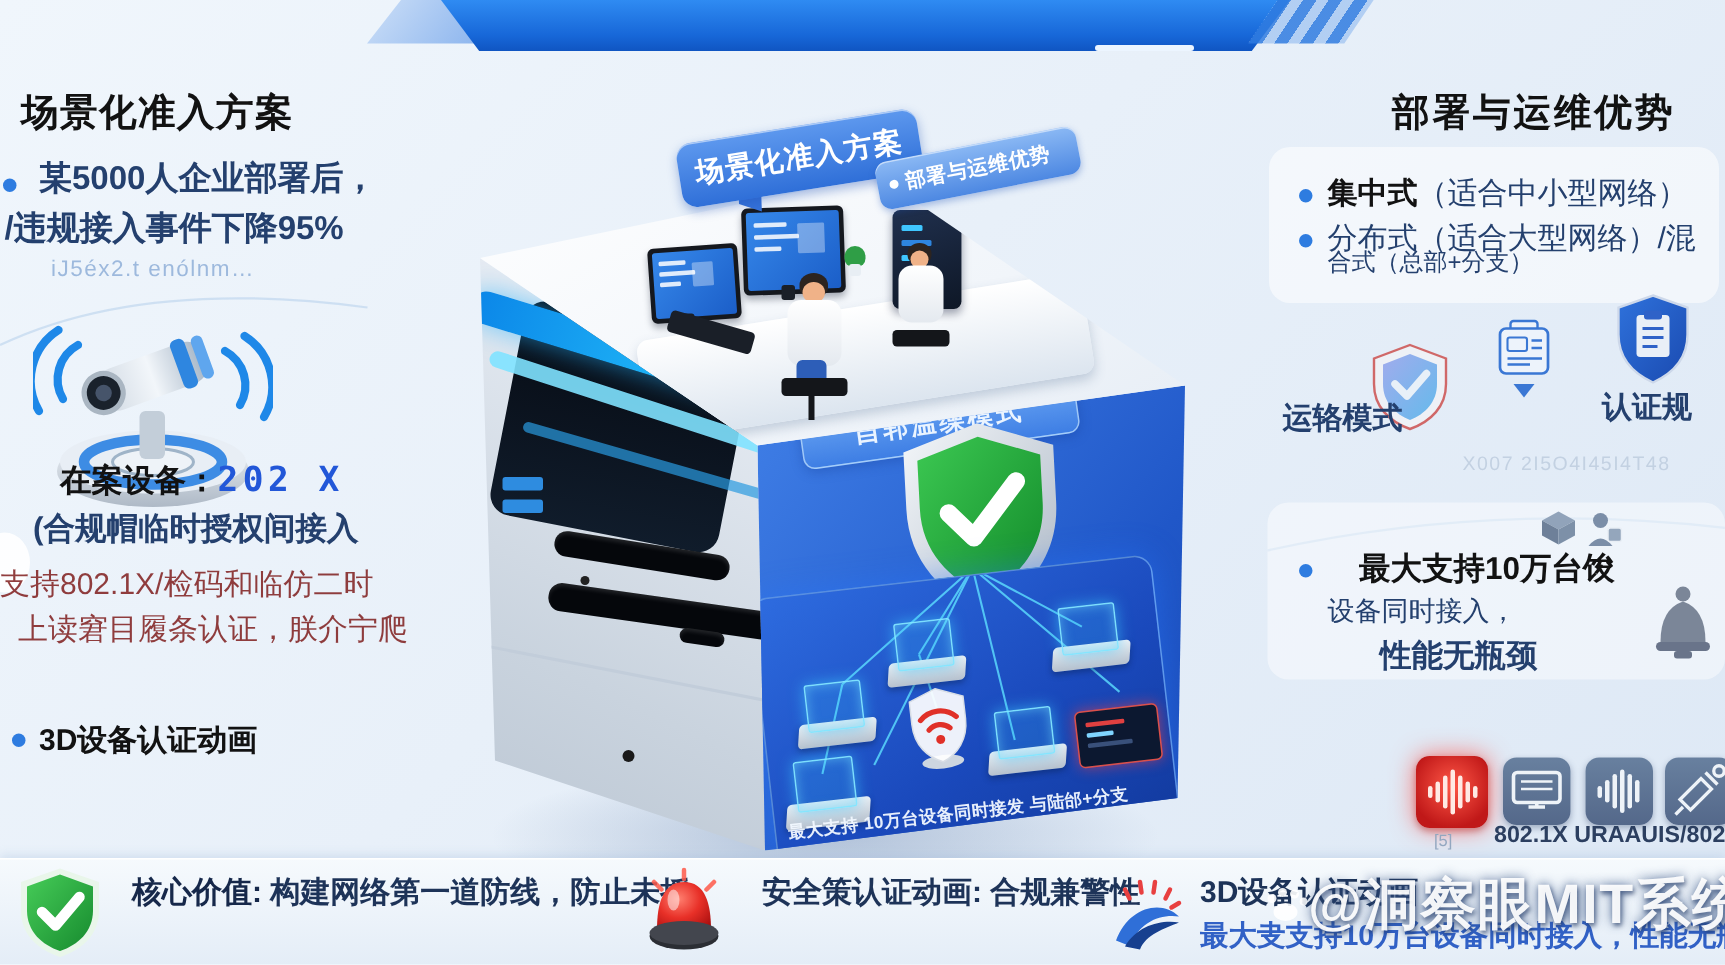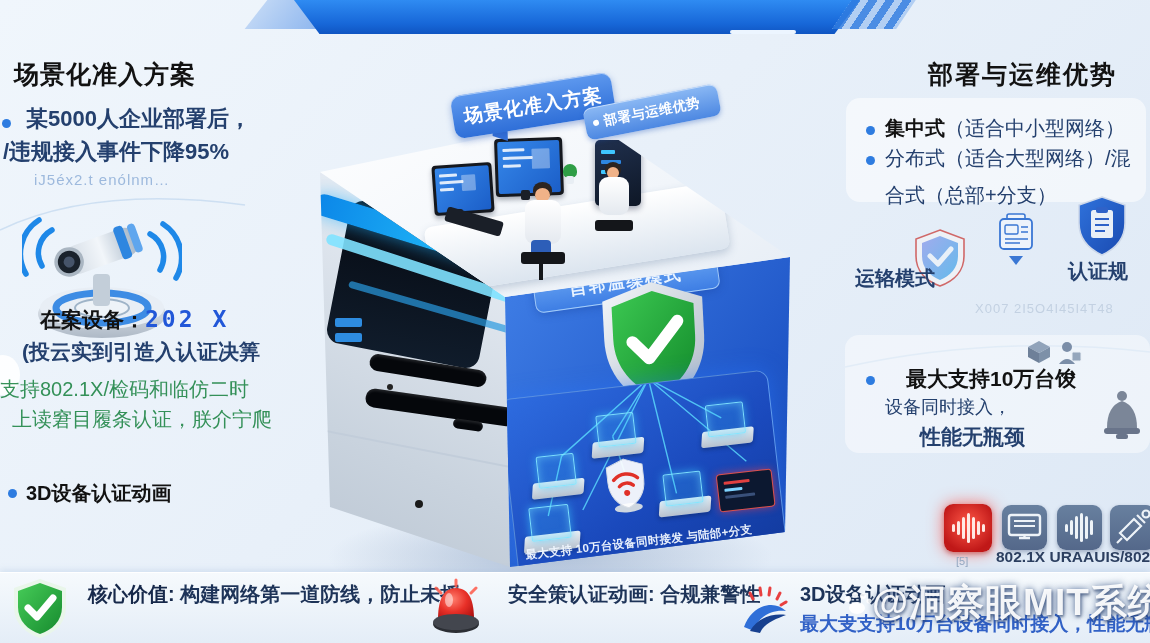--- a/index.html
+++ b/index.html
@@ -14,21 +14,21 @@
   
   #banner{left:230px;top:0;width:680px;height:36px;}
   .banner-wedge{left:26px;top:0;width:92px;height:29px;background:linear-gradient(90deg,#b5d0f4,#6fa2ea);transform:skewX(-38deg);opacity:.85;}
   .banner-bar{left:64px;top:0;width:566px;height:34px;background:linear-gradient(180deg,#2f8bf2 0%,#1767d8 70%,#0f55c2 100%);clip-path:polygon(0 0,100% 0,95.5% 100%,4.5% 100%);box-shadow:0 2px 6px rgba(20,70,160,.35);}
   .banner-stripes{left:612px;top:0;width:64px;height:29px;transform:skewX(-34deg);background:repeating-linear-gradient(90deg,#2f7be0 0 9px,#a9c9f2 9px 17px);opacity:.85;}
   .banner-underline{left:500px;top:30px;width:66px;height:4px;background:#ecf5ff;border-radius:2px;}
   .banner-title{left:64px;top:4px;width:566px;text-align:center;font-size:21px;font-weight:bold;color:#fff;letter-spacing:.3px;text-shadow:0 1px 2px rgba(0,30,90,.4);}
   
   .h-black{font-weight:bold;color:#121212;}
   .navy{color:#24406e;}
-  .blue-soft{color:#15803d;text-align:right;}
+  .blue-soft{color:#7f1d1d;text-align:right;}
   .garb{opacity:.85;}
   
   #cube{left:295px;top:112px;width:510px;height:478px;}
   .cube-shadow{left:30px;top:395px;width:450px;height:100px;background:radial-gradient(ellipse at 50% 50%,rgba(90,120,165,.38),rgba(90,120,165,0) 70%);}
   .face{left:0;top:0;width:510px;height:478px;}
   .face-top{clip-path:polygon(25px 60px,290px 5px,495px 145px,210px 185px);background:linear-gradient(150deg,#ffffff 0%,#eef3f9 45%,#d3deea 100%);}
   .face-left{clip-path:polygon(25px 60px,210px 185px,215px 455px,35px 395px);background:linear-gradient(205deg,#fdfeff 0%,#e9eef5 35%,#c9d3de 75%,#b9c4d1 100%);}
   .face-right{clip-path:polygon(210px 185px,495px 145px,490px 420px,215px 455px);background:linear-gradient(130deg,#7fb0f2 0%,#3f7ee6 38%,#2057c8 75%,#1a48b2 100%);}
   .mon{position:absolute;background:#15181e;border-radius:4px;padding:3px;box-shadow:0 3px 5px rgba(20,30,50,.35);}
   .scr{width:100%;height:100%;background:linear-gradient(135deg,#3688ea,#1b5ec8);border-radius:2px;position:relative;overflow:hidden;}
@@ -115,21 +115,21 @@
   </g>
   <path d="M30 38 A26 26 0 0 0 20 74" stroke="#1e88e8" stroke-width="5.5" fill="none" stroke-linecap="round"></path>
   <path d="M17 28 A40 40 0 0 0 4 82" stroke="#1e88e8" stroke-width="5.5" fill="none" stroke-linecap="round"></path>
   <path d="M128 42 A26 26 0 0 1 138 78" stroke="#1e88e8" stroke-width="5.5" fill="none" stroke-linecap="round"></path>
   <path d="M141 32 A40 40 0 0 1 154 86" stroke="#1e88e8" stroke-width="5.5" fill="none" stroke-linecap="round"></path>
 </svg>
 
 <div class="abs" style="left:40px;top:306px;font-size:21px;white-space:nowrap;">
   <span class="h-black">在案设备：</span><span style="font-family:'DejaVu Sans Mono',monospace;font-weight:bold;font-size:23px;color:#2257d8;letter-spacing:3px;">202 X</span>
 </div>
-<div class="abs navy" style="left:22px;top:338px;font-size:21px;font-weight:bold;">(投云实到引造入认证决筭</div>
+<div class="abs navy" style="left:22px;top:338px;font-size:21px;font-weight:bold;">(合规帽临时授权间接入</div>
 <div class="abs blue-soft garb" style="left:0;top:376px;font-size:20px;">支持802.1X/检码和临仿二时</div>
 <div class="abs blue-soft garb" style="left:12px;top:406px;font-size:20px;">上读窘目履条认证，朕介宁爬</div>
 <div class="dot" style="left:8px;top:489px;"></div>
 <div class="abs h-black" style="left:26px;top:480px;font-size:20px;">3D设备认证动画</div>
 
 <div id="cube" class="abs">
   <div class="abs cube-shadow"></div>
 
   <div class="abs face face-left">
     <div class="abs" style="left:42px;top:100px;width:155px;height:145px;background:linear-gradient(180deg,#060a12,#101c2b);border-radius:14px;transform:rotate(11deg);"></div>
@@ -271,21 +271,21 @@
 <div class="abs ribbon2"><span class="wdot"></span><span>部署与运维优势</span></div>
 
 <div class="abs" style="left:846px;top:98px;width:300px;height:104px;background:rgba(255,255,255,.55);border-radius:14px;"></div>
 <div class="abs h-black" style="left:928px;top:58px;font-size:25px;letter-spacing:2px;">部署与运维优势</div>
 <div class="dot" style="left:866px;top:126px;"></div>
 <div class="abs" style="left:885px;top:115px;font-size:20px;white-space:nowrap;">
   <span class="h-black">集中式</span><span class="navy">（适合中小型网络）</span>
 </div>
 <div class="dot" style="left:866px;top:156px;"></div>
 <div class="abs navy" style="left:885px;top:145px;font-size:20px;">分布式（适合大型网络）/混</div>
-<div class="abs navy" style="left:885px;top:182px;font-size:20px;text-align:right;">合式（总部+分支）</div>
+<div class="abs navy" style="left:885px;top:165px;font-size:16px;text-align:right;">合式（总部+分支）</div>
 
 <svg class="abs" style="left:912px;top:228px;" width="56" height="60" viewBox="0 0 56 60">
   <defs>
       <linearGradient id="modeg" x1="0" y1="0" x2="1" y2="1">
         <stop offset="0" stop-color="#98a4ec"></stop>
         <stop offset="1" stop-color="#55b4ea"></stop>
       </linearGradient>
     </defs>
   <path d="M28 2 L52 11 V28 C52 43 42 53 28 58 C14 53 4 43 4 28 V11 Z" fill="#eef1f6" stroke="#d06868" stroke-width="1.6"></path>
   <path d="M28 8 L46 15 V28 C46 40 38 48 28 52 C18 48 10 40 10 28 V15 Z" fill="url(#modeg)" opacity=".9"></path>

